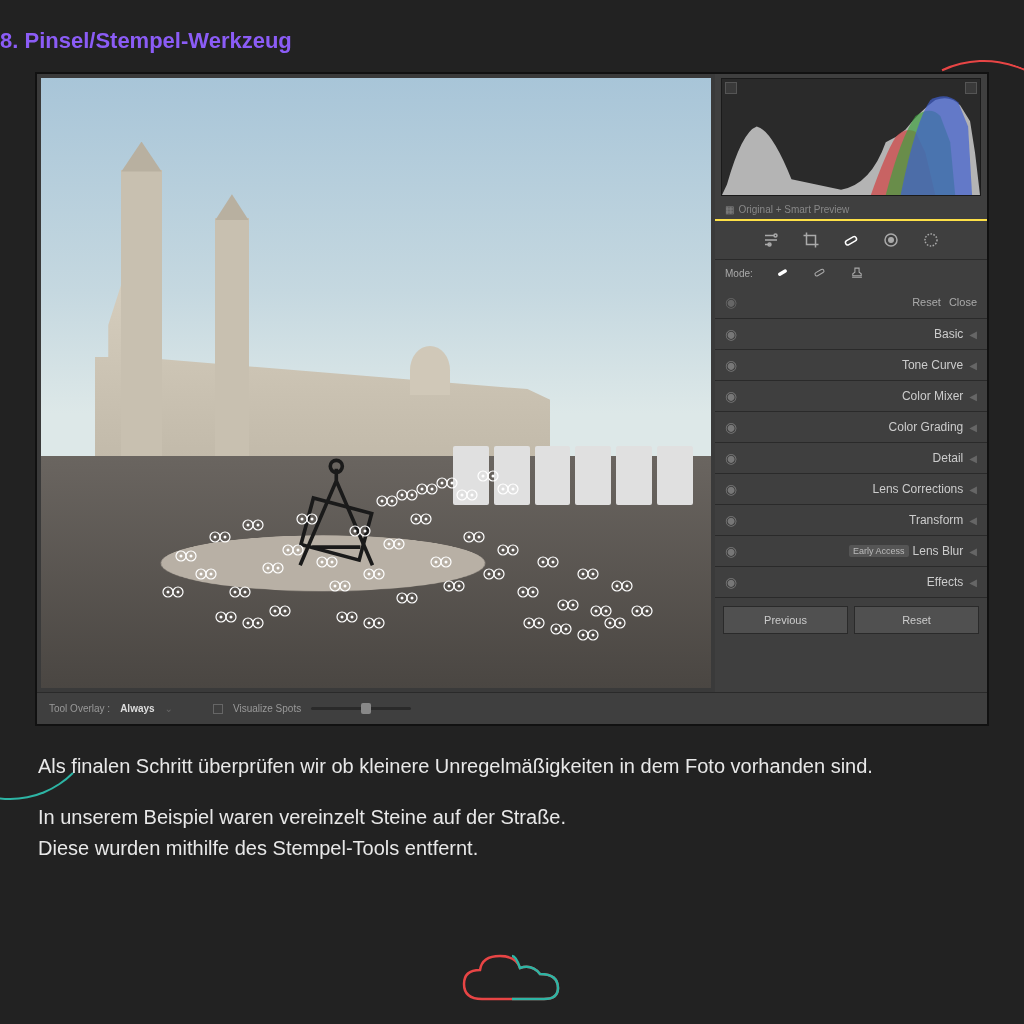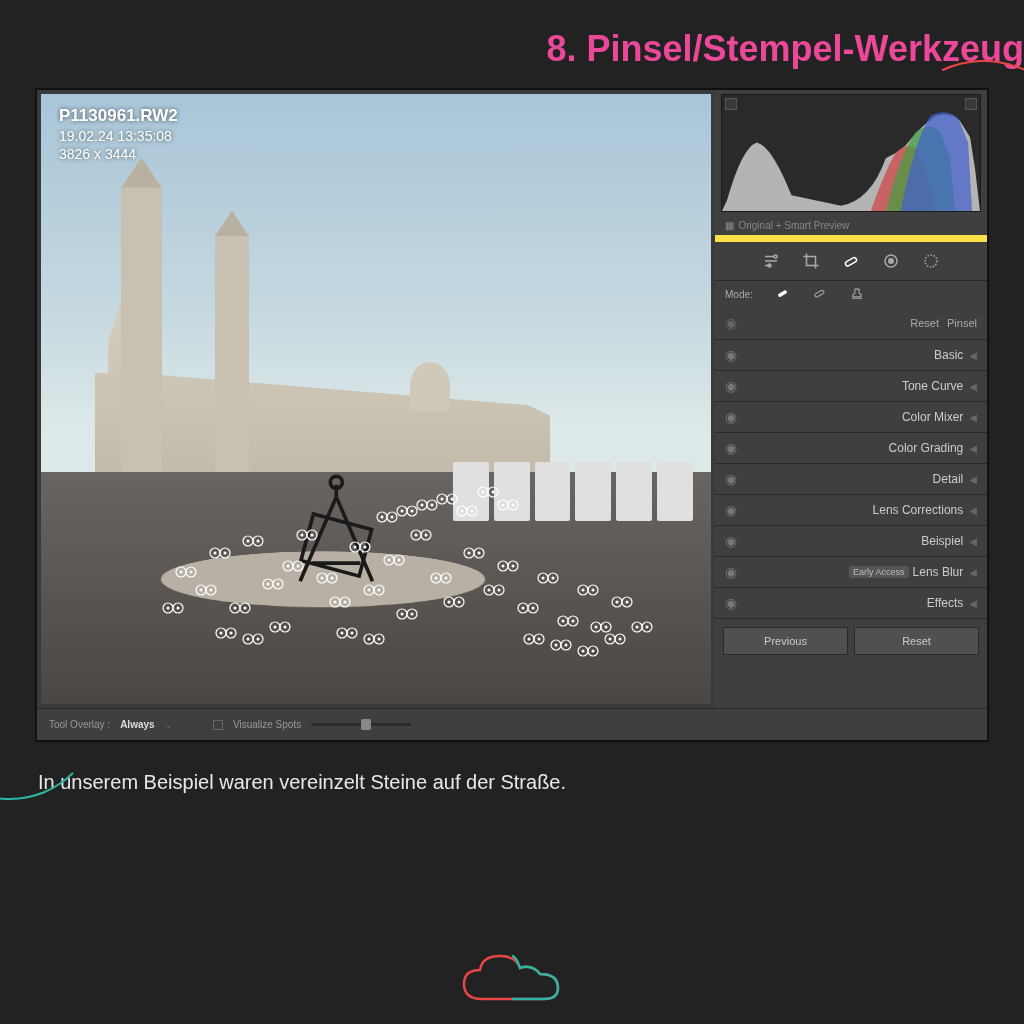--- a/index.html
+++ b/index.html
@@ -1,17 +1,17 @@
 <!DOCTYPE html>
 <html><head>
 <meta charset="utf-8">
 <style>
 *{margin:0;padding:0;box-sizing:border-box;font-family:'Segoe UI',Arial,sans-serif}
 body{background:#222;width:1024px;height:1024px;overflow:hidden;position:relative}
-.title{color:#ec4899;font-size:36px;font-weight:700;text-align:right;padding:28px 0 18px}
+.title{color:#8b5cf6;font-size:22px;font-weight:700;text-align:left;padding:28px 0 18px}
 .app{margin:0 35px;border:2px solid #111;background:#3a3a3a;height:654px;display:flex;flex-direction:column}
 .main-area{display:flex;flex:1;min-height:0}
 .canvas{flex:1;background:#888;position:relative;margin:4px;overflow:hidden}
 .photo{position:absolute;inset:0}
 .sky{position:absolute;inset:0;background:linear-gradient(180deg,#a8c5d8 0%,#c5d8e0 35%,#dde8e8 55%)}
 .ground{position:absolute;left:0;right:0;bottom:0;height:38%;background:linear-gradient(180deg,#6a6560 0%,#4a4642 100%)}
 .plaza{position:absolute;left:18%;bottom:12%;width:48%;height:18%;background:#b8b0a5;border-radius:50%;transform:perspective(400px) rotateX(60deg)}
 .building{position:absolute;left:8%;bottom:35%;width:68%;height:35%;background:linear-gradient(180deg,#d8d0c0 0%,#c0b8a8 100%);clip-path:polygon(0 100%,0 45%,3% 45%,3% 30%,6% 10%,9% 30%,9% 45%,95% 60%,100% 65%,100% 100%)}
 .tower1{position:absolute;left:12%;bottom:35%;width:6%;height:50%;background:#c8c0b0}
 .tower1::before{content:'';position:absolute;top:-28px;left:0;width:100%;height:30px;background:#b8b0a0;clip-path:polygon(50% 0,100% 100%,0 100%)}
@@ -28,21 +28,21 @@
 .overlay-info div:first-child{font-size:17px;font-weight:600}
 .spot{position:absolute;width:22px;height:12px;pointer-events:none}
 .spot svg{width:100%;height:100%}
 .panel{width:272px;background:#3f3f3f;display:flex;flex-direction:column;font-size:11px;color:#aaa}
 .panel-header{text-align:right;padding:5px 10px;color:#ccc;font-size:11px;border-bottom:1px solid #2a2a2a}
 .histogram{height:118px;background:#2a2a2a;margin:4px 6px;position:relative;border:1px solid #1a1a1a}
 .histogram svg{width:100%;height:100%}
 .hist-clip{position:absolute;top:3px;width:12px;height:12px;background:#3a3a3a;border:1px solid #555}
 .hist-clip.l{left:3px}.hist-clip.r{right:3px}
 .rgb-row{text-align:center;padding:4px;font-size:10px;color:#999}
-.preview-row{padding:4px 10px;font-size:10px;color:#888;border-bottom:7px solid #fde047}
+.preview-row{padding:4px 10px;font-size:10px;color:#888;border-bottom:2px solid #fde047}
 .preview-row::before{content:'▦';margin-right:4px}
 .toolstrip{display:flex;justify-content:center;gap:22px;padding:10px 0;border-bottom:1px solid #2a2a2a}
 .tool-icon{width:18px;height:18px;color:#aaa;cursor:pointer}
 .tool-icon.active{color:#fff}
 .mode-row{display:flex;align-items:center;gap:23px;padding:6px 10px;font-size:10px}
 .mode-icon{width:14px;height:14px;color:#aaa;cursor:pointer}
 .mode-icon.active{color:#fff}
 .slider-row{display:flex;align-items:center;padding:3px 10px;font-size:10px;gap:6px}
 .slider-row .lbl{width:42px;text-align:right;color:#999}
 .slider-row .track{flex:1;height:3px;background:#2a2a2a;position:relative;border-radius:2px}
@@ -364,25 +364,20 @@
               <circle cx="6" cy="6" r="1.5" fill="#fff"></circle>
               <circle cx="16" cy="6" r="1.5" fill="#fff"></circle>
             </svg></div>
           <div class="spot" style="left: 88%; top: 86%;"><svg viewBox="0 0 22 12">
               <ellipse cx="6" cy="6" rx="5" ry="5" fill="none" stroke="#fff" stroke-width="1.2"></ellipse>
               <ellipse cx="16" cy="6" rx="5" ry="5" fill="none" stroke="#fff" stroke-width="1.2"></ellipse>
               <circle cx="6" cy="6" r="1.5" fill="#fff"></circle>
               <circle cx="16" cy="6" r="1.5" fill="#fff"></circle>
             </svg></div>
         </div>
-      <div class="overlay-info">
-        <div>P1130961.RW2</div>
-        <div>19.02.24 13:35:08</div>
-        <div>3826 x 3444</div>
-      </div>
     </div>
 
     <div class="panel">
       <div class="histogram">
         <div class="hist-clip l"></div>
         <div class="hist-clip r"></div>
         <svg viewBox="0 0 260 110" preserveAspectRatio="none">
           <path d="M0 110 L5 100 Q20 50 35 45 Q50 48 70 95 L120 105 Q150 100 165 60 L175 55 L185 48 Q200 30 215 20 Q230 15 240 25 L250 40 L255 70 L260 110 Z" fill="#ccc" opacity="0.85"></path>
           <path d="M150 110 Q165 70 175 55 Q185 45 195 50 L205 70 L215 110 Z" fill="#d04040" opacity="0.7"></path>
           <path d="M165 110 Q180 55 195 35 Q210 25 220 35 L230 60 L235 110 Z" fill="#40a040" opacity="0.7"></path>
@@ -425,21 +420,21 @@
           </svg>
       </div>
 
       <div id="sliders">
         </div>
 
       <div class="eye-reset">
         <span class="eye">◉</span>
         <span class="sp"></span>
         <span class="lnk">Reset</span>
-        <span class="lnk">Pinsel</span>
+        <span class="lnk">Close</span>
       </div>
 
       <div id="sections">
           <div class="acc-row">
             <span class="eye">◉</span>
             <span class="sp"></span>
             <span class="name">Basic</span>
             <span class="tri">◀</span>
           </div>
           <div class="acc-row">
@@ -468,21 +463,21 @@
           </div>
           <div class="acc-row">
             <span class="eye">◉</span>
             <span class="sp"></span>
             <span class="name">Lens Corrections</span>
             <span class="tri">◀</span>
           </div>
           <div class="acc-row">
             <span class="eye">◉</span>
             <span class="sp"></span>
-            <span class="name">Beispiel</span>
+            <span class="name">Transform</span>
             <span class="tri">◀</span>
           </div>
           <div class="acc-row">
             <span class="eye">◉</span>
             <span class="sp"></span>
             <span class="badge">Early Access</span>
             <span class="name">Lens Blur</span>
             <span class="tri">◀</span>
           </div>
           <div class="acc-row">
@@ -507,21 +502,23 @@
     <span style="width:20px"></span>
     <span class="chk"></span>
     <span>Visualize Spots</span>
     <div class="vslider">
         <div class="thumb"></div>
       </div>
   </div>
 </div>
 
 <div class="desc">
+  <p>Als finalen Schritt überprüfen wir ob kleinere Unregelmäßigkeiten in dem Foto vorhanden sind.</p>
   <p style="margin-bottom:2px">In unserem Beispiel waren vereinzelt Steine auf der Straße.</p>
+  <p>Diese wurden mithilfe des Stempel-Tools entfernt.</p>
 </div>
 
 <div class="cloud-logo">
   <svg viewBox="0 0 120 70">
       <path d="M30 55 Q12 55 12 40 Q12 26 28 26 Q30 12 48 12 Q64 12 68 24 Q80 20 88 30 Q106 30 106 44 Q106 55 92 55 Z" fill="none" stroke="#e84545" stroke-width="2.5"></path>
       <path d="M60 12 Q64 12 68 24 Q80 20 88 30 Q106 30 106 44 Q106 55 92 55 L60 55" fill="none" stroke="#2db5a5" stroke-width="2.5"></path>
     </svg>
 </div>
 
 </body></html>

